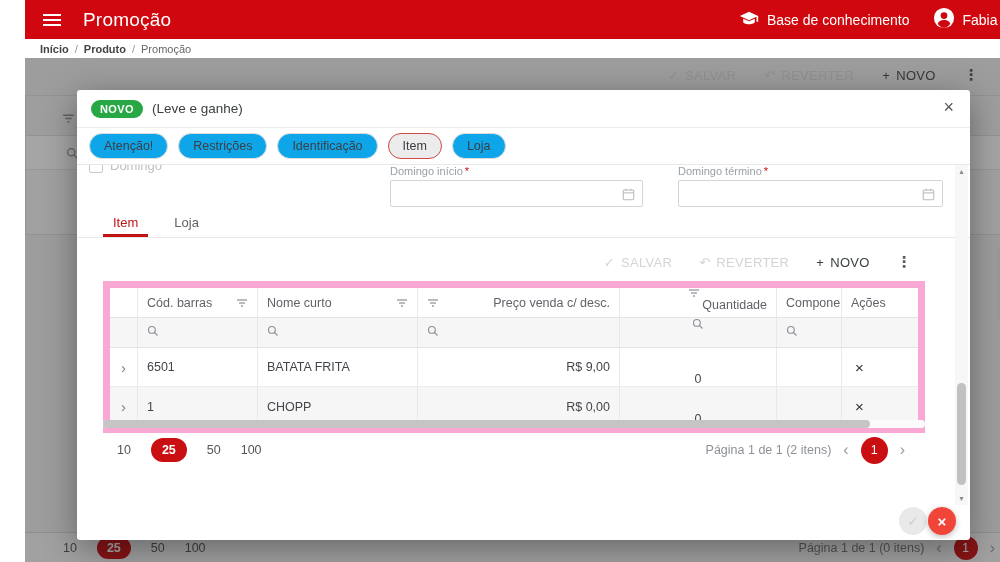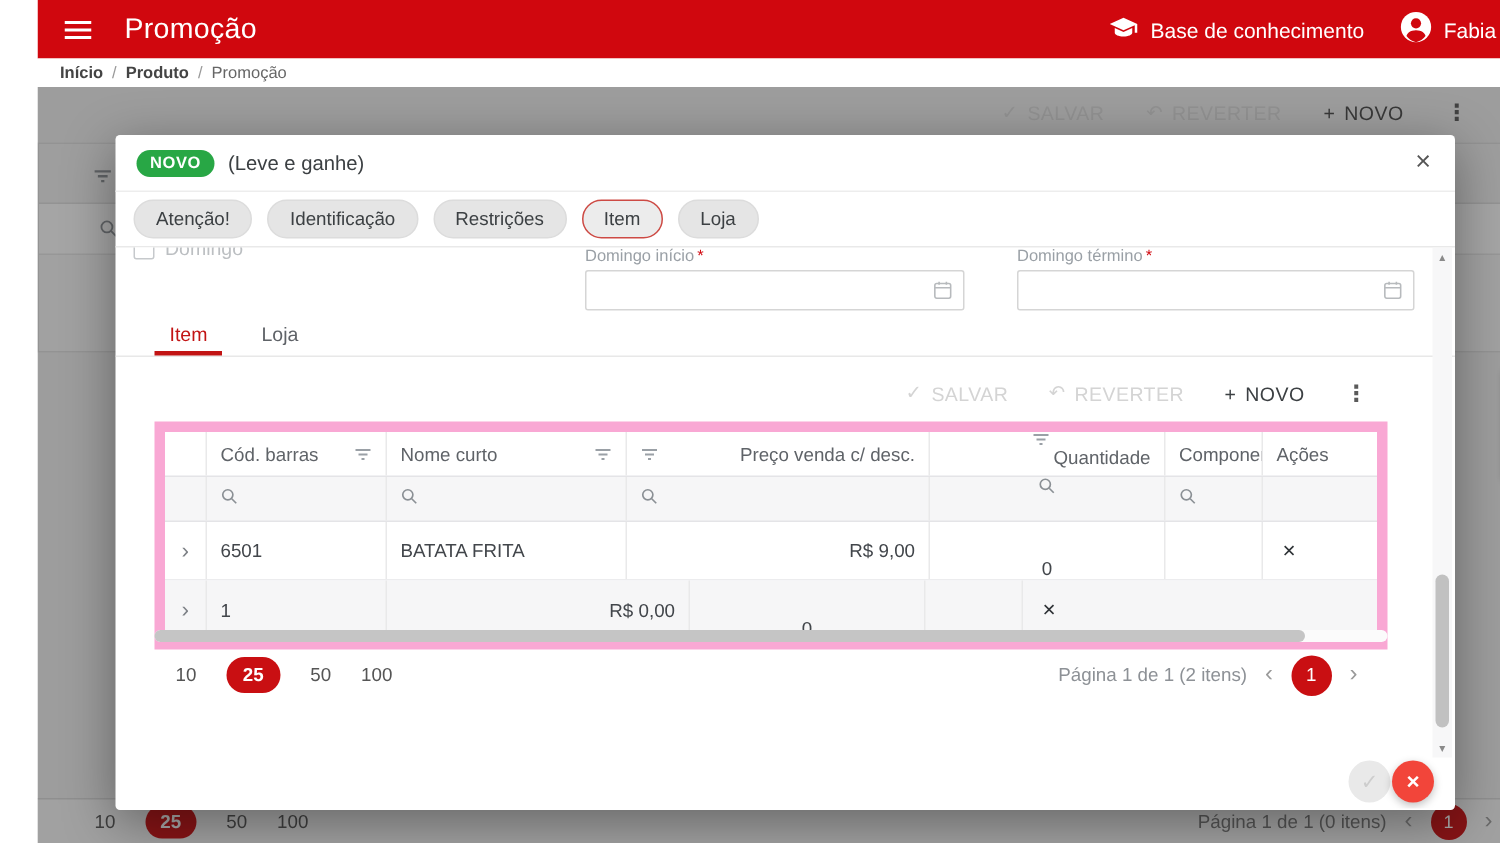--- a/index.html
+++ b/index.html
@@ -50,21 +50,21 @@
   .ajuda-tab { position:absolute; top:245px; right:1px; width:22px; height:76px; background:#d0070e; color:#fff; border-radius:4px 0 0 4px; writing-mode:vertical-rl; display:flex; align-items:center; justify-content:center; gap:5px; font-size:13px; z-index:50; cursor:pointer; box-shadow:0 1px 4px rgba(0,0,0,.3); }
   .ajuda-chevron { font-weight:bold; font-size:13px; }
 
   
   .modal { position:absolute; left:52px; top:90px; width:893px; height:450px; background:#fff; border-radius:3px; box-shadow:0 8px 34px rgba(0,0,0,.38); z-index:100; }
   .modal-header { height:38px; display:flex; align-items:center; padding:0 14px; border-bottom:1px solid #ededed; position:relative; }
   .badge-novo { background:#28a745; color:#fff; font-weight:bold; font-size:11px; padding:3px 9px; border-radius:10px; letter-spacing:.4px; }
   .modal-title { margin-left:9px; font-size:13.5px; color:#3c4043; }
   .close-x { position:absolute; right:16px; top:8px; font-size:18px; color:#555; cursor:pointer; line-height:1; }
   .pill-row { height:37px; display:flex; align-items:center; gap:10px; padding:0 12px; border-bottom:1px solid #e9e9e9; }
-  .pill { border:1px solid #dcdcdc; border-radius:15px; padding:5px 14px; font-size:12.5px; color:#3c4043; background:#e5e5e5; cursor:pointer; white-space:nowrap; }
+  .pill { border:1px solid #dcdcdc; border-radius:15px; padding:5px 14px; font-size:12.5px; color:#3c4043; background:#0ea5e9; cursor:pointer; white-space:nowrap; }
   .pill.active { border-color:#cd4a44; background:#ececec; }
 
   .modal-body { position:relative; height:374px; overflow:hidden; }
 
   .domingo-check { position:absolute; left:12px; top:-7px; display:flex; align-items:center; gap:7px; color:#bcbfc2; font-size:13px; }
   .checkbox-box { width:14px; height:14px; border:1.5px solid #c6c9cc; border-radius:2px; background:#fff; }
   .field-group { position:absolute; top:0; }
   .fg-start { left:313px; width:253px; }
   .fg-end { left:601px; width:265px; }
   .field-label { font-size:11px; color:#9aa0a6; }
@@ -226,22 +226,22 @@
 
   <div class="modal">
     <div class="modal-header">
       <span class="badge-novo">NOVO</span>
       <span class="modal-title">(Leve e ganhe)</span>
       <span class="close-x">×</span>
     </div>
 
     <div class="pill-row">
       <span class="pill">Atenção!</span>
+      <span class="pill">Restrições</span>
       <span class="pill">Identificação</span>
-      <span class="pill">Restrições</span>
       <span class="pill active">Item</span>
       <span class="pill">Loja</span>
     </div>
 
     <div class="modal-body">
 
       <div class="domingo-check">
         <span class="checkbox-box"></span>
         <span>Domingo</span>
       </div>
@@ -405,20 +405,21 @@
           <div class="gcell c7">
               <span class="delete-x">×</span>
             </div>
         </div>
 
         <div class="grow grid-row r2">
           <div class="gcell c1">
               <span class="expand-chevron">›</span>
             </div>
           <div class="gcell c2">1</div>
+          <div class="gcell c3">CHOPP</div>
           <div class="gcell c4 cell-right">R$ 0,00</div>
           <div class="gcell c5 cell-right">0</div>
           <div class="gcell c6"></div>
           <div class="gcell c7">
               <span class="delete-x">×</span>
             </div>
         </div>
       </div>
 
       <div class="hscroll">

